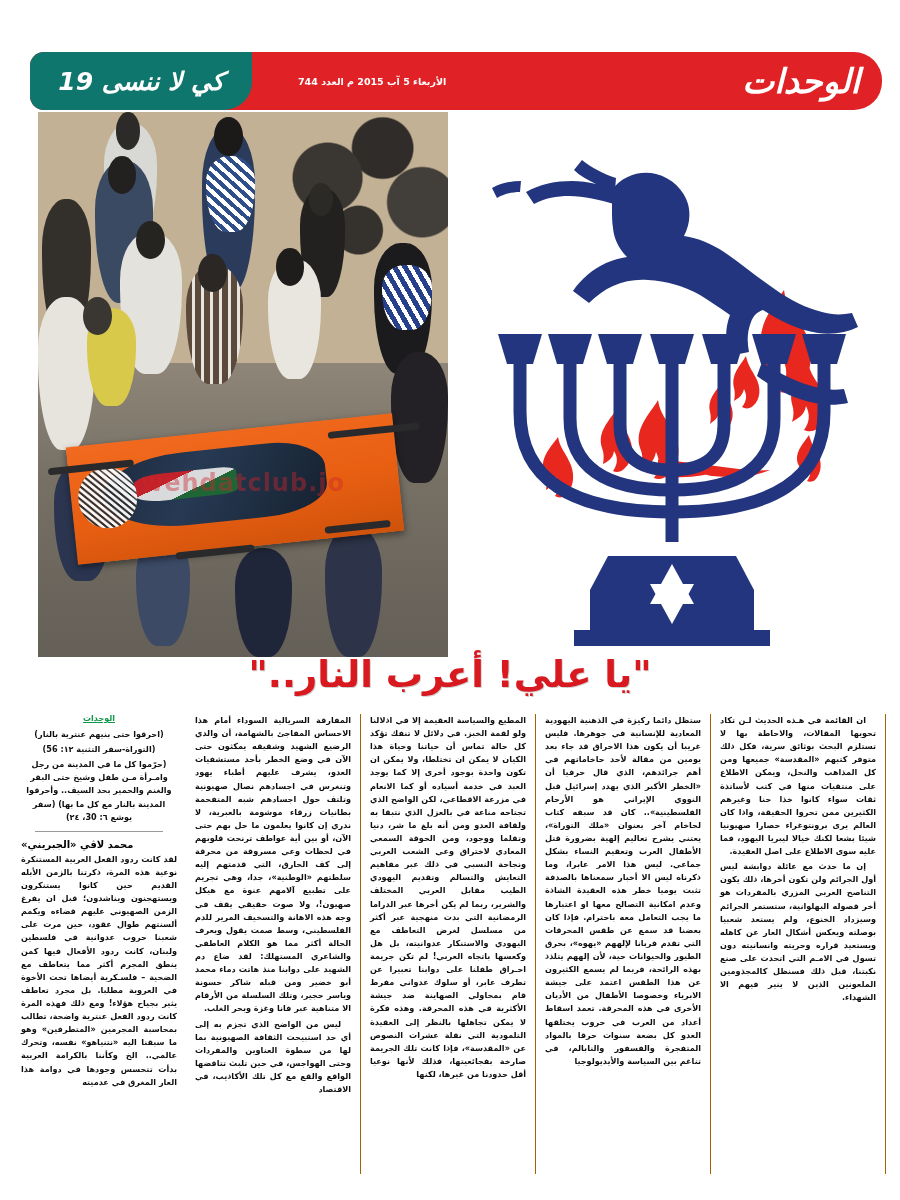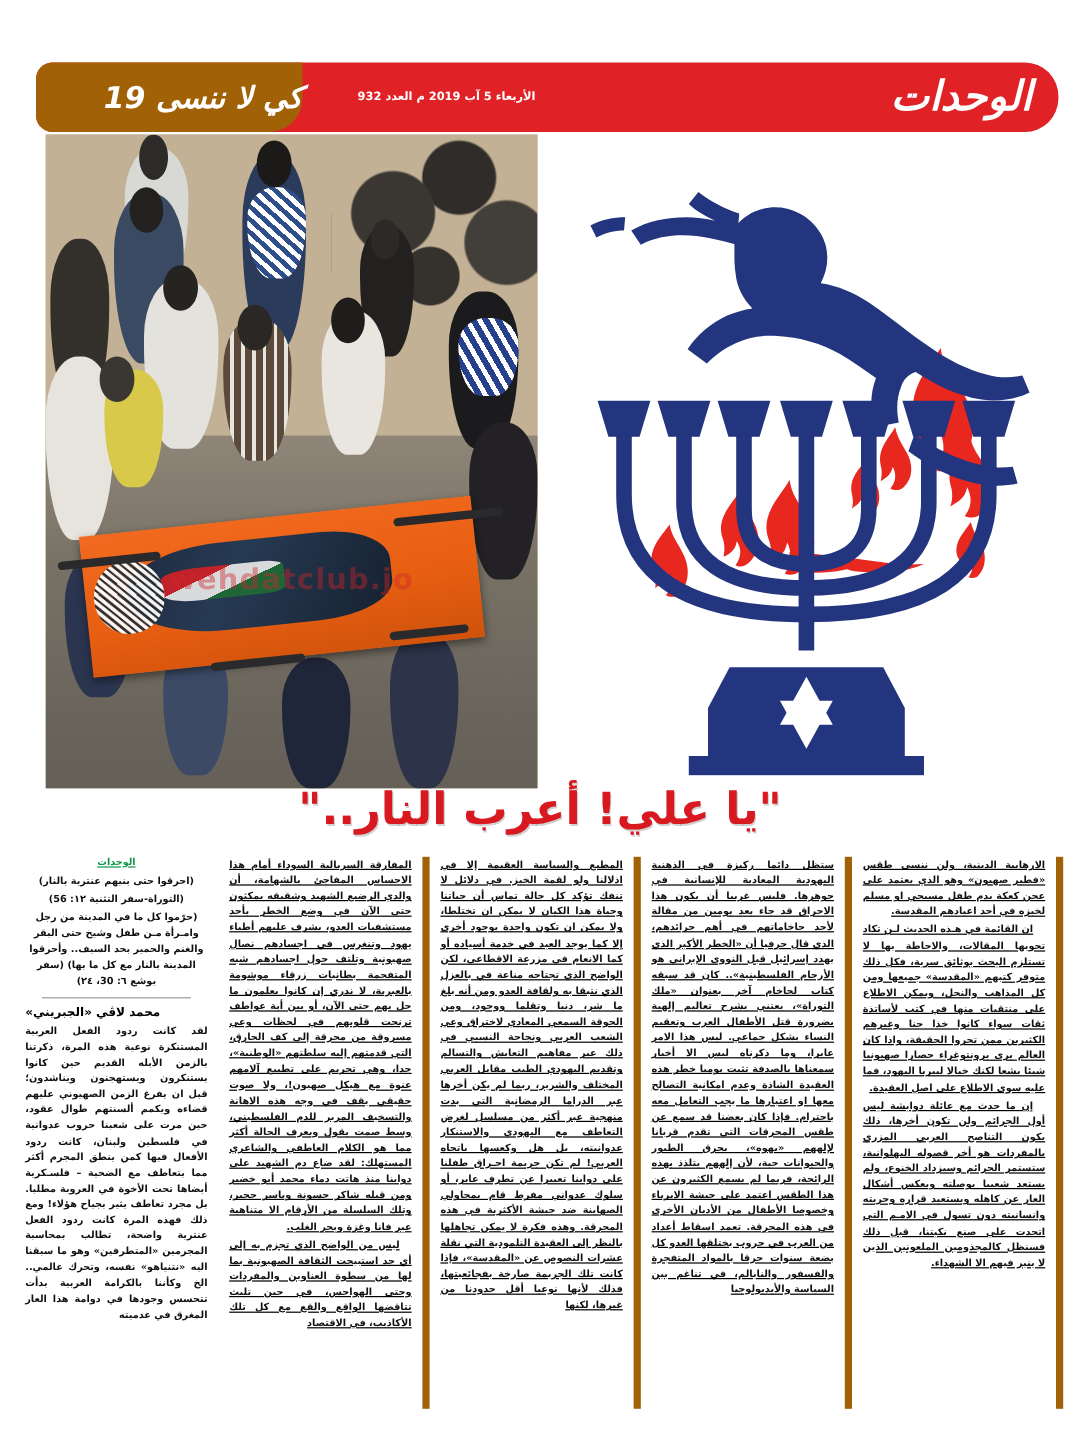--- a/index.html
+++ b/index.html
@@ -52,24 +52,25 @@
     font-size: 9.5px;
     font-weight: bold;
     white-space: nowrap;
   }
   .remember-badge {
     position: absolute;
     top: 0;
     left: 0;
     width: 222px;
     height: 58px;
-    background: #a16207;
+    background: #0f766e;
     border-radius: 14px 0 28px 14px;
     display: flex;
     align-items: center;
+    justify-content: center;
   }
   .remember-badge-text {
     color: #ffffff;
     font-size: 25px;
     font-weight: bold;
     font-style: italic;
     line-height: 1;
     white-space: nowrap;
     direction: rtl;
   }
@@ -236,22 +237,21 @@
     flex-direction: row-reverse;
     gap: 0;
   }
   .col {
     flex: 1 1 0;
     padding: 0 9px;
     position: relative;
     box-sizing: border-box;
   }
   .col + .col {
-    border-right: 6px solid #a16207;
-    text-decoration: underline;
+    border-right: 1px solid #a16207;
   }
   .col-byline {
     color: #12974a;
     font-size: 8px;
     font-weight: bold;
     text-align: center;
     text-decoration: underline;
     margin-bottom: 5px;
     direction: rtl;
   }
@@ -284,21 +284,21 @@
   .col p.lead { text-indent: 0; }
 </style>
 </head>
 <body>
 
 <div class="masthead">
   <div class="masthead-bar"></div>
   <div class="remember-badge">
     <span class="remember-badge-text">كي لا ننسى 19</span>
   </div>
-  <div class="masthead-date">الأربعاء 5 آب 2019 م العدد 932</div>
+  <div class="masthead-date">الأربعاء 5 آب 2015 م العدد 744</div>
   <div class="masthead-title">الوحدات</div>
 </div>
 
 <div class="media-row">
 
   <div class="photo">
     <div class="photo-ground"></div>
     <div class="photo-asphalt"></div>
     <div class="photo-rocks"></div>
 
@@ -420,18 +420,17 @@
 
   <div class="col">
     <p>المطيع والسياسة العقيمة إلا في اذلالنا ولو لقمة الخبز. في دلائل لا تنفك تؤكد كل حالة تماس أن حياتنا وحياة هذا الكيان لا يمكن ان تختلطا، ولا يمكن ان تكون واحدة بوجود أخرى إلا كما يوجد العبد في خدمة أسياده أو كما الانعام في مزرعة الاقطاعي، لكن الواضح الذي تجتاحه مناعة في بالعزل الذي نتبقا به ولقافة العدو ومن أنه بلغ ما شر، دنيا وتقلما ووجود، ومن الحوقة السمعي المعادي لاختراق وعي الشعب العربي ونجاحة النسبي في ذلك عبر مفاهيم التعايش والتسالم وتقديم اليهودي الطيب مقابل العربي المختلف والشرير، ربما لم يكن أخرها عبر الدراما الرمضانية التي بدت منهجية عبر أكثر من مسلسل لغرض التعاطف مع اليهودي والاستنكار عدوانيته، بل هل وكعسها باتجاه العربي! لم تكن جريمة احـراق طفلنا على دوابنا تعبيرا عن تطرف عابر، أو سلوك عدواني مفرط قام بمحاولي الصهاينة ضد جيشة الأكثرية في هذه المحرقة. وهذه فكرة لا يمكن تجاهلها بالنظر إلى العقيدة التلمودية التي نقلة عشرات النصوص عن «المقدسة»، فإذا كانت تلك الجريمة صارخة بفجائعيتها، فذلك لأنها نوعيا أقل حدودنا من غيرها، لكنها</p>
   </div>
 
   <div class="col">
     <p>ستظل دائما ركيزة في الذهنية اليهودية المعادية للإنسانية في جوهرها. فليس غريبا أن يكون هذا الاحراق قد جاء بعد يومين من مقالة لأحد حاخاماتهم في أهم جرائدهم، الذي قال حرفيا أن «الخطر الأكبر الذي يهدد إسرائيل قبل النووي الإيراني هو الأرحام الفلسطينية».. كان قد سبقه كتاب لحاخام آخر بعنوان «ملك التوراة»، يعتني يشرح تعاليم إلهية بضرورة قتل الأطفال العرب وتعقيم النساء بشكل جماعي. ليس هذا الامر عابرا، وما ذكرناه ليس الا أخبار سمعناها بالصدفة تثبت يوميا خطر هذه العقيدة الشاذة وعدم امكانية التصالح معها او اعتبارها ما يجب التعامل معه باحترام. فإذا كان بعضنا قد سمع عن طقس المحرقات التي تقدم قربانا لإلههم «يهوه»، بحرق الطيور والحيوانات حية، لأن إلههم يتلذذ بهذه الرائحة، فربما لم يسمع الكثيرون عن هذا الطقس اعتمد على جيشة الابرياء وخصوصا الأطفال من الأديان الأخرى في هذه المحرقة. تعمد اسقاط أعداد من العرب في حروب يختلقها العدو كل بضعة سنوات حرقا بالمواد المتفجرة والفسفور والنابالم، في تناغم بين السياسة والأيديولوجيا</p>
   </div>
 
   <div class="col">
-    <p>الارهابية الدينية، ولن ننسى طقس «فطير صهيون» وهو الذي يعتمد على عجن كعكة بدم طفل مسيحي او مسلم لخبزه في أحد اعيادهم المقدسة.</p>
     <p class="indent">ان القائمة في هـذه الحديث لـن تكاد تحويها المقالات، والاحاطة بها لا تستلزم البحث بوثائق سرية، فكل ذلك متوفر كتبهم «المقدسة» جميعها ومن كل المذاهب والنحل، ويمكن الاطلاع على منتقيات منها في كتب لأساتذة ثقات سواء كانوا خذا حنا وغيرهم الكثيرين ممن تحروا الحقيقة، واذا كان العالم يرى برونتوغراء حصارا صهيونيا شيئا بشعا لكنك خيالا ليبريا اليهود، فما عليه سوى الاطلاع على اصل العقيدة.</p>
     <p class="indent">إن ما حدث مع عائلة دوابشة ليس أول الجرائم ولن تكون أخرها، ذلك يكون التناصح العربي المزري بالمفردات هو أخر قصوله البهلوانية، ستستمر الجرائم وسيزداد الخنوع، ولم يستعد شعبيا بوصلته ويعكس أشكال العار عن كاهله ويستعيد قراره وحريته وانسانيته دون تسول في الامـم التي اتحدت على صنع نكبتنا، قبل ذلك فسنظل كالمجذومين الملعونين الذين لا ينير فيهم الا الشهداء.</p>
   </div>
 
 </div>
 
 </body></html>

